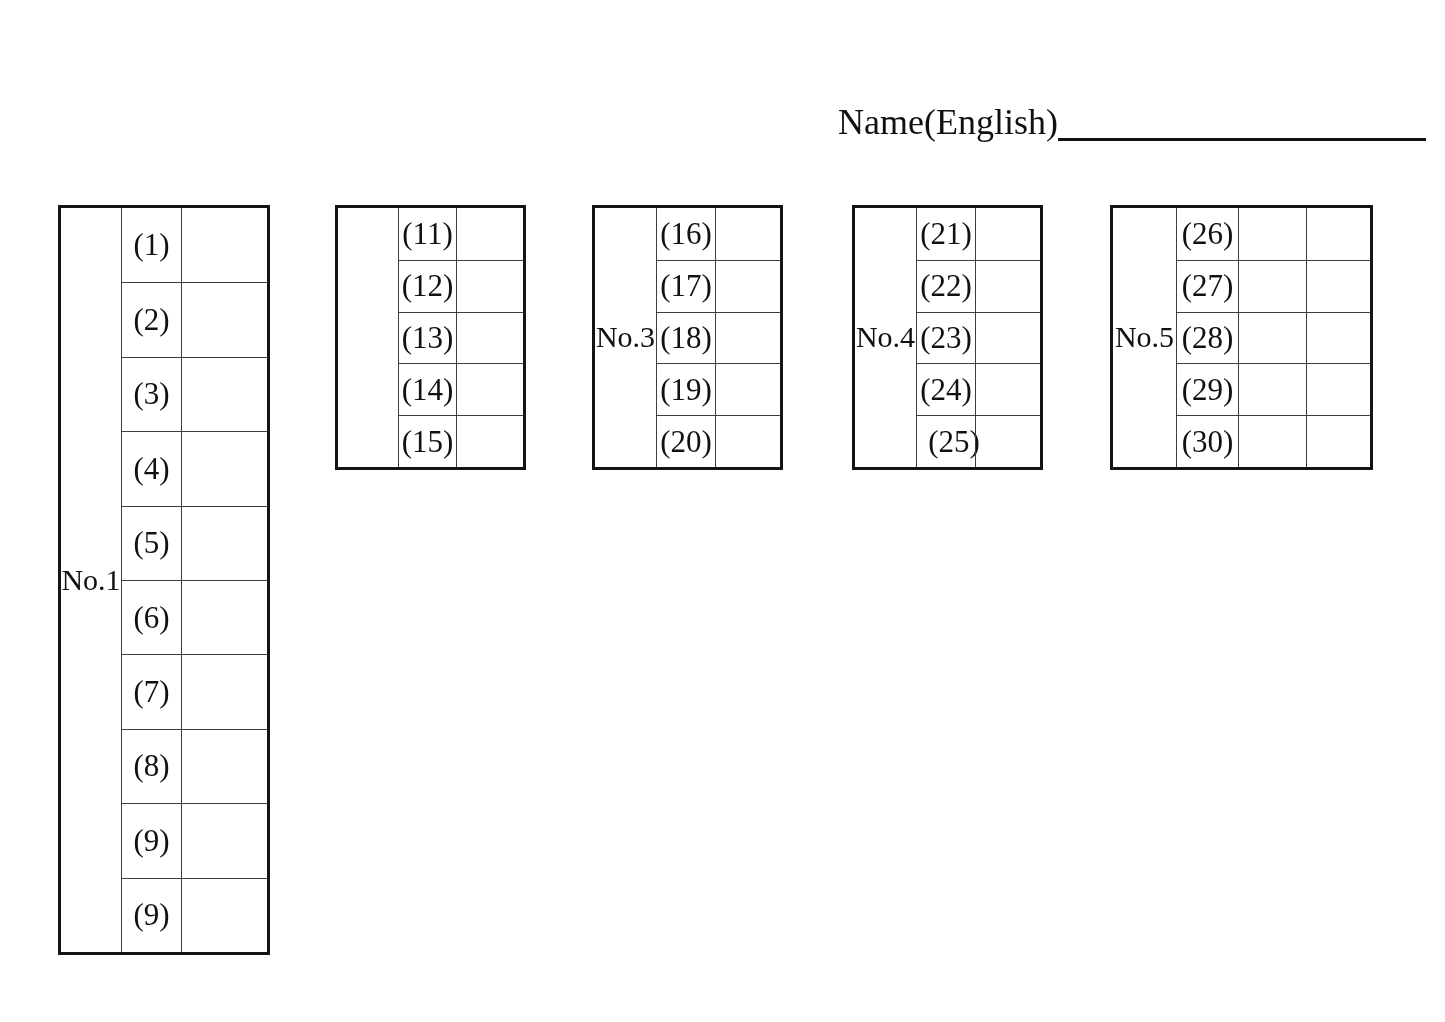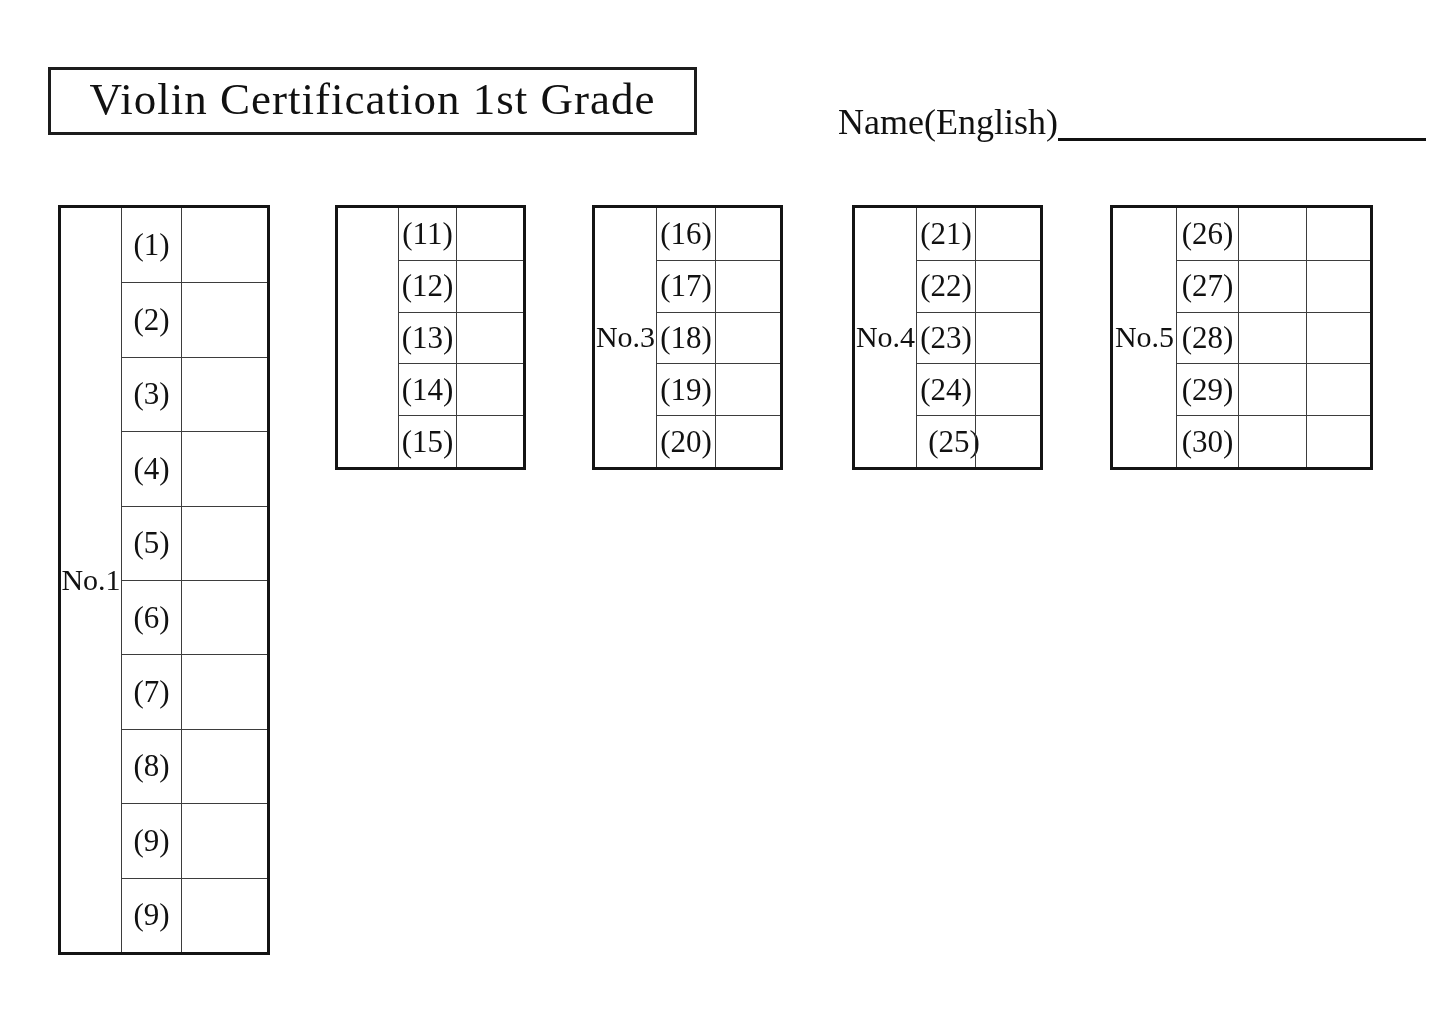--- a/index.html
+++ b/index.html
@@ -94,23 +94,20 @@
   }
   .rowline {
     border-top: 1.5px solid #3d3d3d;
   }
 </style>
 </head>
 <body>
 
 <div class="page">
 
-  <div class="title-box">
-    <span class="title-text">Violin Certification 1st Grade</span>
-  </div>
 
   <div class="name-row">
     <span class="name-label">Name(English)</span>
     <span class="name-underline"></span>
   </div>
 
   <div id="tables-host">
       <div class="answer-table t1" style="grid-template-rows: repeat(10, 1fr);">
         <div class="tbl-label" style="grid-row: 1 / 11;">No.1</div>
         <div class="num-cell" style="grid-area: 1 / 2;">(1)</div>

